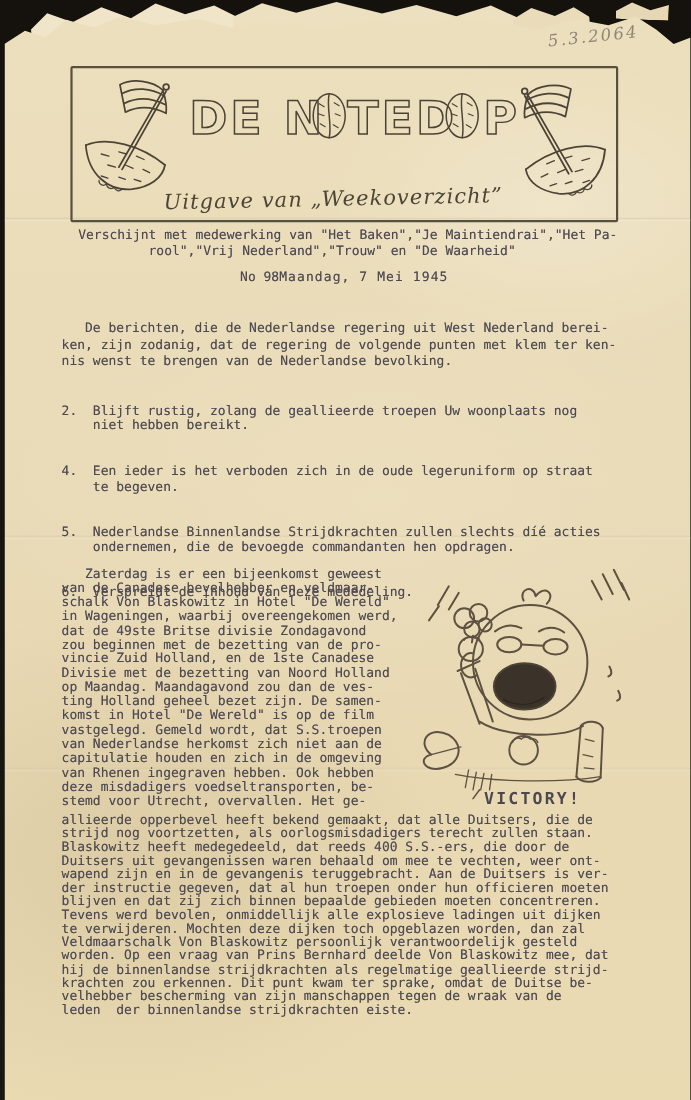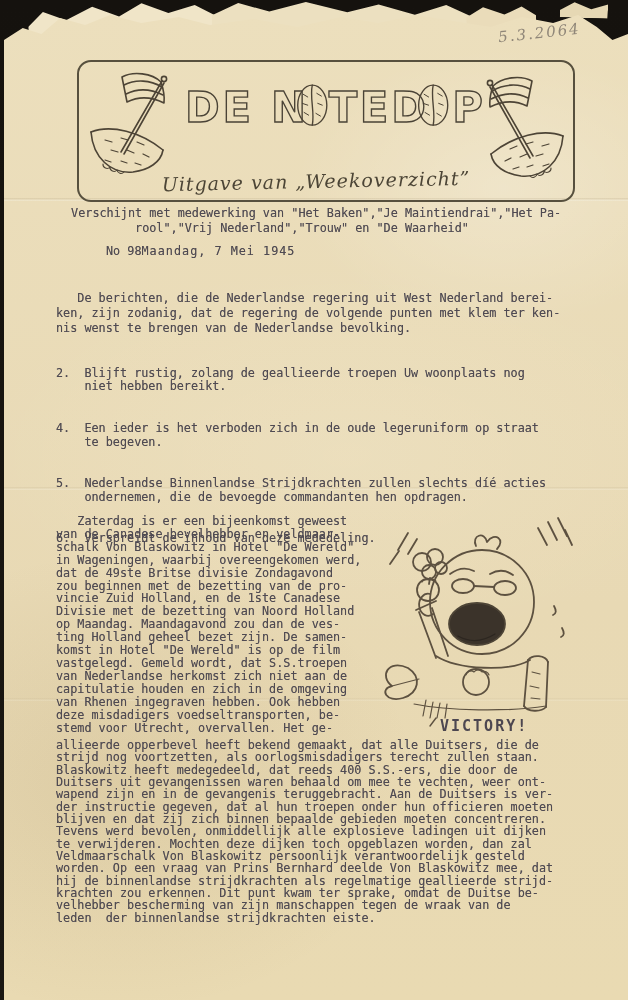--- a/index.html
+++ b/index.html
@@ -27,36 +27,36 @@
   .crease{position:absolute;left:0;right:0;height:3px;pointer-events:none;}
   .crease.c1{top:188px;background:linear-gradient(rgba(120,95,50,.14),rgba(255,255,245,.35));}
   .crease.c2{top:477px;background:linear-gradient(rgba(120,95,50,.10),rgba(255,255,245,.25));}
   .crease.c3{top:688px;background:linear-gradient(rgba(120,95,50,.07),rgba(255,255,245,.18));}
   
   .pencil{position:absolute;left:498px;top:24px;transform:rotate(-6deg);
           font-family:"DejaVu Serif",serif;font-style:italic;font-size:15px;
           letter-spacing:2px;color:#8f8678;}
   
   .mast{position:absolute;left:64px;top:60px;width:494px;height:138px;
-        border:2px solid #57503e;border-radius:14px;margin-left:13px;}
+        border:2px solid #57503e;border-radius:2px;}
   .mast .title-svg{position:absolute;left:106px;top:16px;}
   .mast .subtitle{position:absolute;left:0;right:30px;top:84px;text-align:center;
         font-family:"DejaVu Serif",serif;font-style:italic;font-size:17px;
         color:#4c4536;letter-spacing:1px;}
   .mast .imprint{position:absolute;left:0;right:20px;top:108px;text-align:center;
         font-family:"DejaVu Serif",serif;font-style:italic;font-size:19px;
         color:#4c4536;letter-spacing:1px;transform:rotate(-1.2deg);}
   .flag{position:absolute;top:6px;}
   .flag.left{left:4px;}
   .flag.right{right:2px;top:10px;}
   
   .tw{position:absolute;font-family:"DejaVu Sans Mono",monospace;white-space:pre;
       color:#4f4a52;font-size:11.8px;text-shadow:0 0 .5px rgba(79,74,82,.55);}
   .coop{left:64px;top:206px;line-height:15px;}
-  .issue-row{left:64px;top:244px;width:498px;display:flex;justify-content:flex-start;margin-left:42px;}
+  .issue-row{left:64px;top:244px;width:498px;display:flex;justify-content:center;}
   .issue-row .date{letter-spacing:1px;}
   .headline1{left:78px;top:271px;font-weight:bold;color:#45414b;letter-spacing:.2px;}
   .lead{left:56px;top:291px;line-height:15px;}
   .items{left:56px;top:339px;line-height:13.8px;}
   .headline2{left:64px;top:494px;width:498px;text-align:center;font-weight:bold;
              color:#9a9078;letter-spacing:.4px;text-shadow:none;}
   .colblock{left:56px;top:515px;line-height:12.9px;}
   .fullblock{left:56px;top:739px;line-height:12.35px;}
   .cartoon{position:absolute;left:378px;top:510px;}
   .sk{stroke:#5d5140;stroke-width:1.8;fill:none;stroke-linecap:round;stroke-linejoin:round;}

